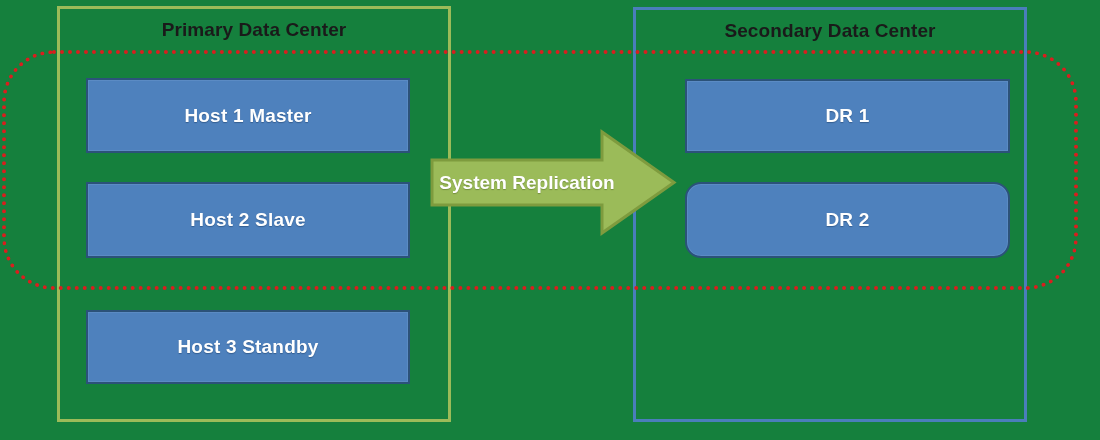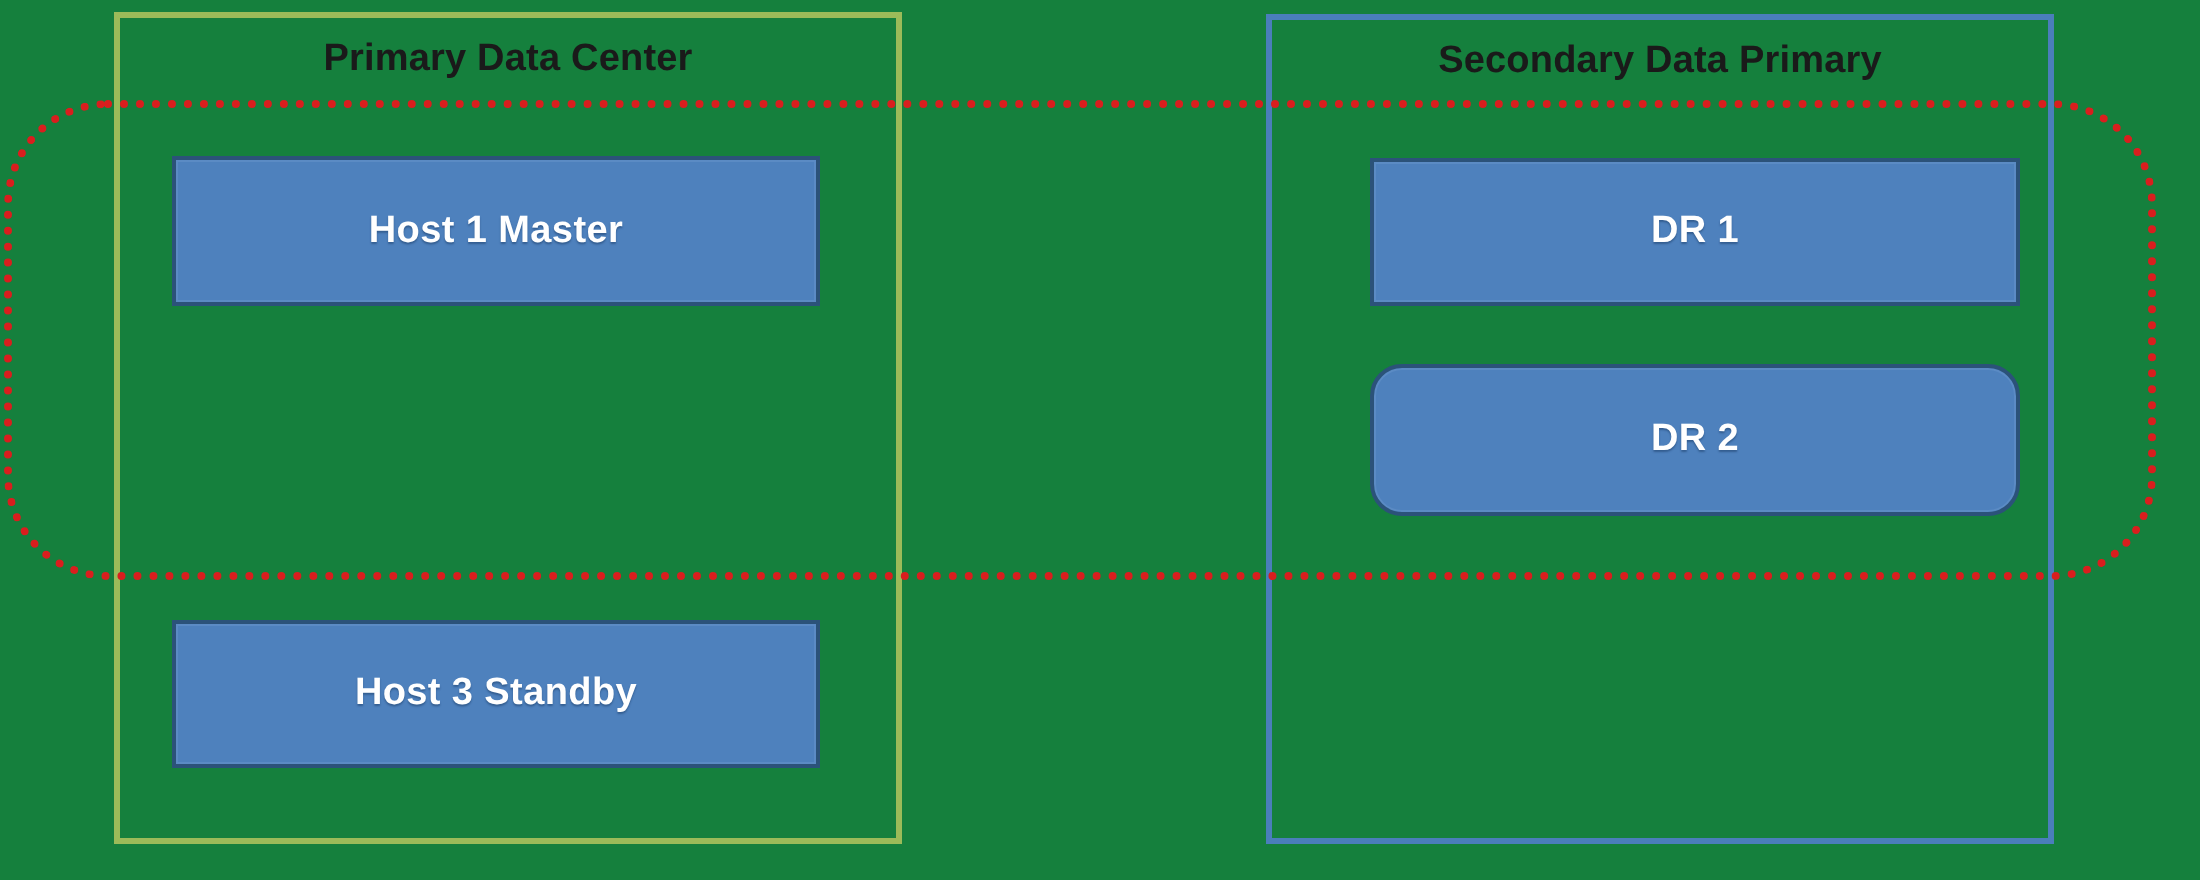--- a/index.html
+++ b/index.html
@@ -129,33 +129,42 @@
 </head>
 <body>
 
 <div id="canvas">
 
   <div class="site-box primary">
     <div class="site-title">Primary Data Center</div>
   </div>
 
   <div class="site-box secondary">
-    <div class="site-title">Secondary Data Primary</div>
+    <div class="site-title">Secondary Data Center</div>
   </div>
 
   <div class="node-box node-p node-p1">
     <span class="node-label">Host 1 Master</span>
+  </div>
+  <div class="node-box node-p node-p2">
+    <span class="node-label">Host 2 Slave</span>
   </div>
   <div class="node-box node-p node-p3">
     <span class="node-label">Host 3 Standby</span>
   </div>
 
   <div class="node-box node-s node-s1">
     <span class="node-label">DR 1</span>
   </div>
   <div class="node-box node-s node-s2">
     <span class="node-label">DR 2</span>
   </div>
 
   <div class="scope-outline"></div>
 
+  <div class="arrow-wrap">
+    <svg viewBox="0 0 246 105" preserveAspectRatio="none">
+      <polygon points="2,30 172,30 172,2 244,52.5 172,103 172,75 2,75" fill="#9BBB59" stroke="#7E9B3E" stroke-width="3" stroke-linejoin="miter"></polygon>
+    </svg>
+    <div class="arrow-label">System Replication</div>
+  </div>
 
 </div>
 
 </body></html>

